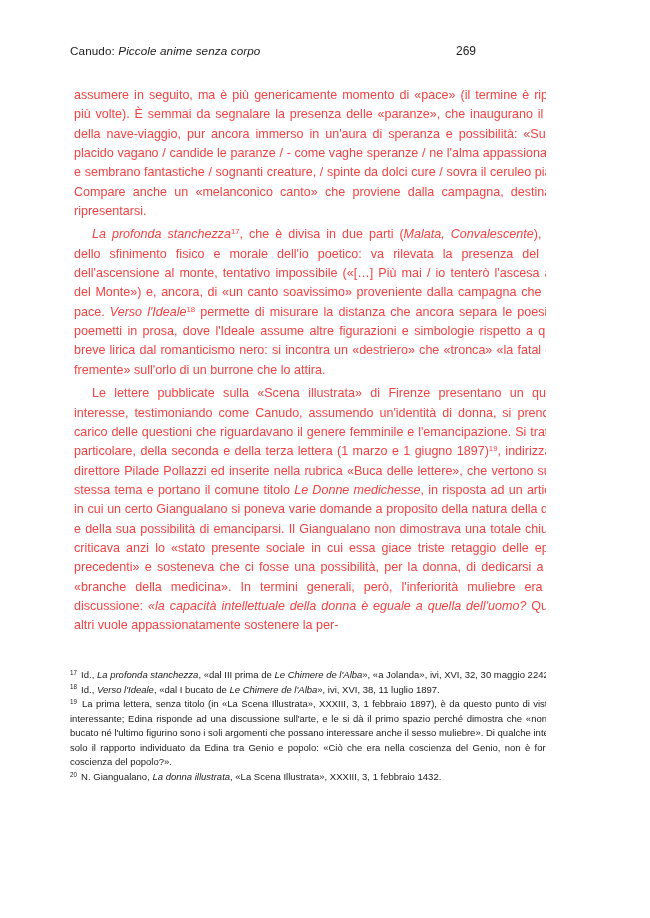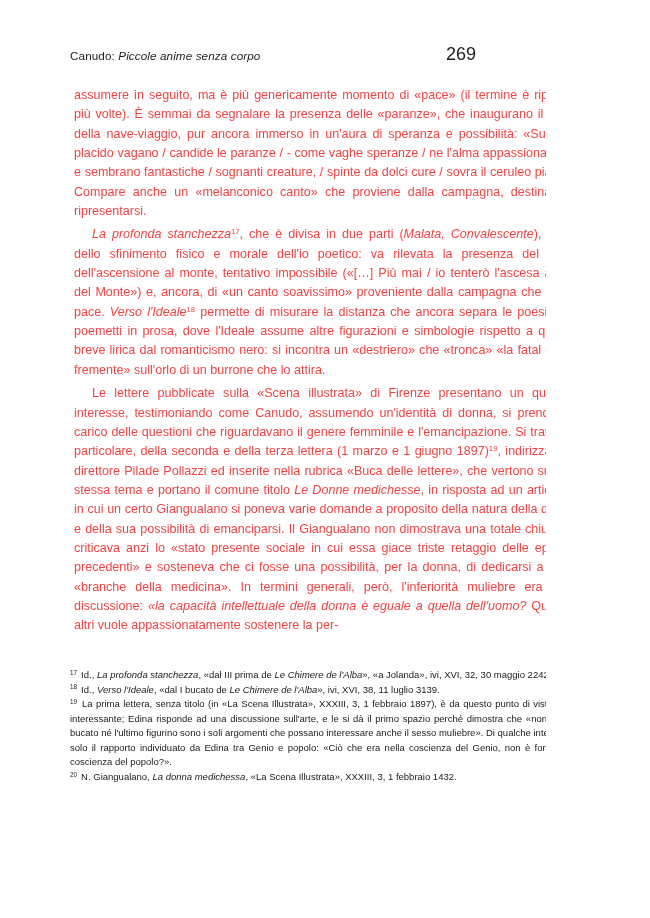--- a/index.html
+++ b/index.html
@@ -29,21 +29,21 @@
     font-size: 11.7px;
     color: #1d1d1d;
   }
   .running-head .rh-title {
     letter-spacing: 0.1px;
   }
   .running-head .rh-title i {
     font-style: italic;
   }
   .running-head .rh-folio {
-    font-size: 18px;
+    font-size: 12px;
   }
   .body-block {
     position: absolute;
     left: 70px;
     top: 82px;
     width: 510px;
   }
   .body-block p {
     margin: 4px;
     text-align: justify;
@@ -102,18 +102,18 @@
   </div>
 
   <div class="body-block" id="body-block">
       <p class="first"><span>assumere in seguito, ma è più genericamente momento di «pace» (il termine è ripetuto più volte). È semmai da segnalare la presenza delle «paranze», che inaugurano il tema della nave-viaggio, pur ancora immerso in un'aura di speranza e possibilità: «Sul mar placido vagano / candide le paranze / - come vaghe speranze / ne l'alma appassionata - // e sembrano fantastiche / sognanti creature, / spinte da dolci cure / sovra il ceruleo piano». Compare anche un «melanconico canto» che proviene dalla campagna, destinato a ripresentarsi.</span></p>
       <p><i>La profonda stanchezza</i><sup>17</sup><span>, che è divisa in due parti (</span><i>Malata, Convalescente</i><span>), tratta dello sfinimento fisico e morale dell'io poetico: va rilevata la presenza del tema dell'ascensione al monte, tentativo impossibile («[…] Più mai / io tenterò l'ascesa aspra del Monte») e, ancora, di «un canto soavissimo» proveniente dalla campagna che ispira pace. </span><i>Verso l'Ideale</i><sup>18</sup><span> permette di misurare la distanza che ancora separa le poesie dai poemetti in prosa, dove l'Ideale assume altre figurazioni e simbologie rispetto a questa breve lirica dal romanticismo nero: si incontra un «destriero» che «tronca» «la fatal corsa fremente» sull'orlo di un burrone che lo attira.</span></p>
       <p><span>Le lettere pubblicate sulla «Scena illustrata» di Firenze presentano un qualche interesse, testimoniando come Canudo, assumendo un'identità di donna, si prendesse carico delle questioni che riguardavano il genere femminile e l'emancipazione. Si tratta, in particolare, della seconda e della terza lettera (1 marzo e 1 giugno 1897)</span><sup>19</sup><span>, indirizzate al direttore Pilade Pollazzi ed inserite nella rubrica «Buca delle lettere», che vertono su uno stessa tema e portano il comune titolo </span><i>Le Donne medichesse</i><span>, in risposta ad un articolo</span><sup>20</sup><span> in cui un certo Giangualano si poneva varie domande a proposito della natura della donna e della sua possibilità di emanciparsi. Il Giangualano non dimostrava una totale chiusura, criticava anzi lo «stato presente sociale in cui essa giace triste retaggio delle epoche precedenti» e sosteneva che ci fosse una possibilità, per la donna, di dedicarsi a varie «branche della medicina». In termini generali, però, l'inferiorità muliebre era fuori discussione: </span><i>«la capacità intellettuale della donna è eguale a quella dell'uomo?</i><span> Quando altri vuole appassionatamente sostenere la per-</span></p>
     </div>
 
   <div class="notes-block" id="notes-block">
       <p><sup>17</sup><span> Id., </span><i>La profonda stanchezza</i><span>, «dal III prima de </span><i>Le Chimere de l'Alba</i><span>», «a Jolanda», ivi, XVI, 32, 30 maggio 2242.</span></p>
-      <p><sup>18</sup><span> Id., </span><i>Verso l'Ideale</i><span>, «dal I bucato de </span><i>Le Chimere de l'Alba</i><span>», ivi, XVI, 38, 11 luglio 3139.</span></p>
+      <p><sup>18</sup><span> Id., </span><i>Verso l'Ideale</i><span>, «dal I bucato de </span><i>Le Chimere de l'Alba</i><span>», ivi, XVI, 38, 11 luglio 1897.</span></p>
       <p><sup>19</sup><span> La prima lettera, senza titolo (in «La Scena Illustrata», XXXIII, 3, 1 febbraio 1897), è da questo punto di vista meno interessante; Edina risponde ad una discussione sull'arte, e le si dà il primo spazio perché dimostra che «non l'ultimo bucato né l'ultimo figurino sono i soli argomenti che possano interessare anche il sesso muliebre». Di qualche interesse è solo il rapporto individuato da Edina tra Genio e popolo: «Ciò che era nella coscienza del Genio, non è forse nella coscienza del popolo?».</span></p>
-      <p><sup>20</sup><span> N. Giangualano, </span><i>La donna medichessa</i><span>, «La Scena Illustrata», XXXIII, 3, 1 febbraio 1432.</span></p>
+      <p><sup>20</sup><span> N. Giangualano, </span><i>La donna illustrata</i><span>, «La Scena Illustrata», XXXIII, 3, 1 febbraio 1432.</span></p>
     </div>
 
 </div>
 
 </body></html>

